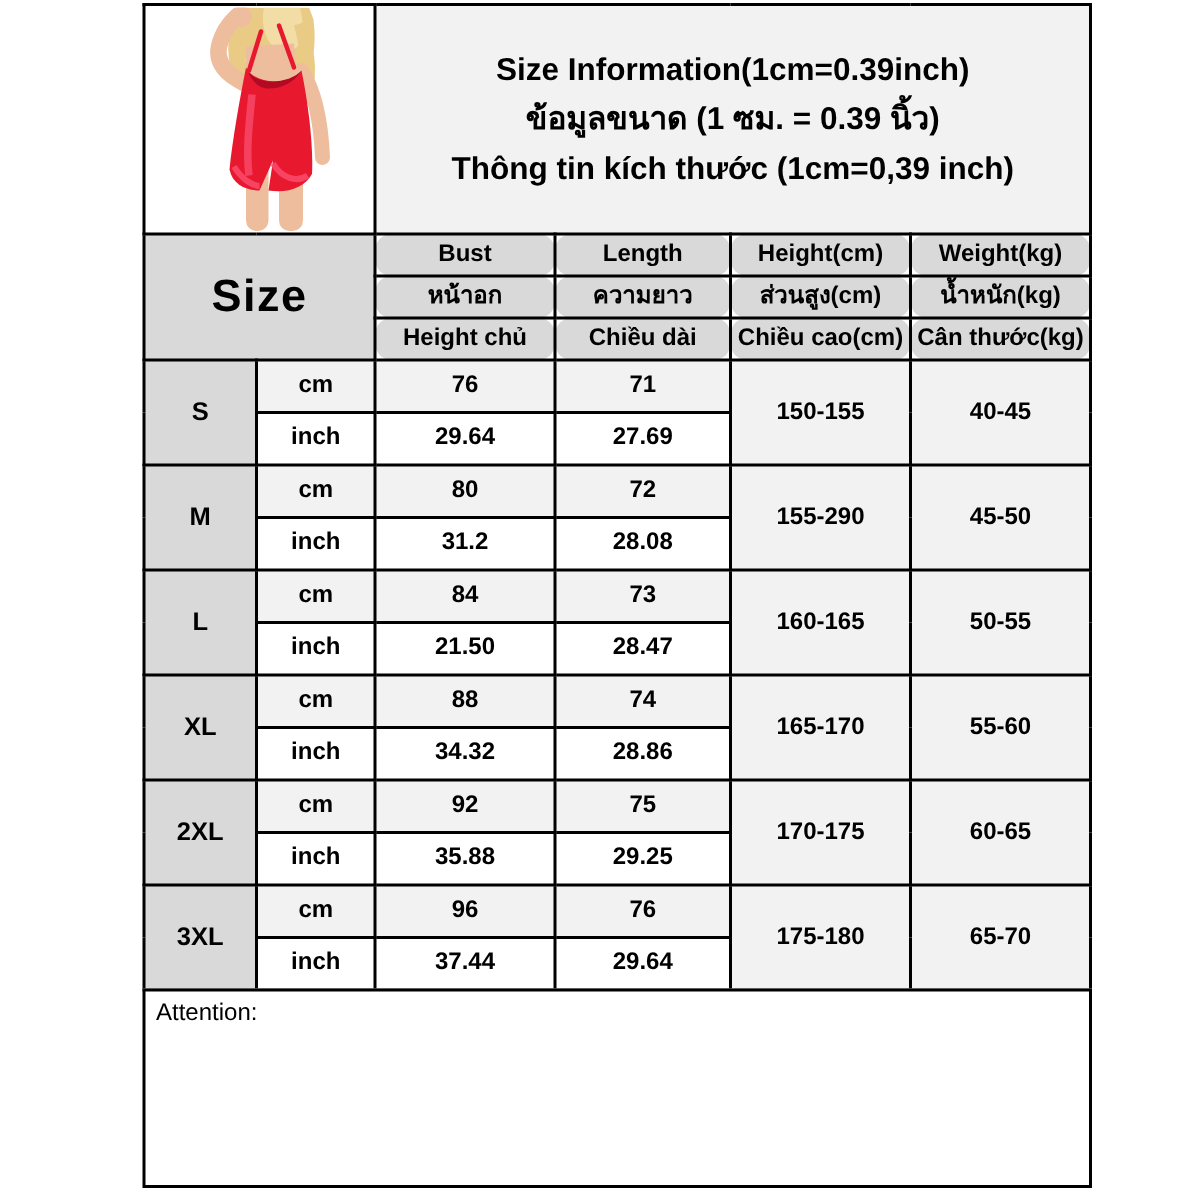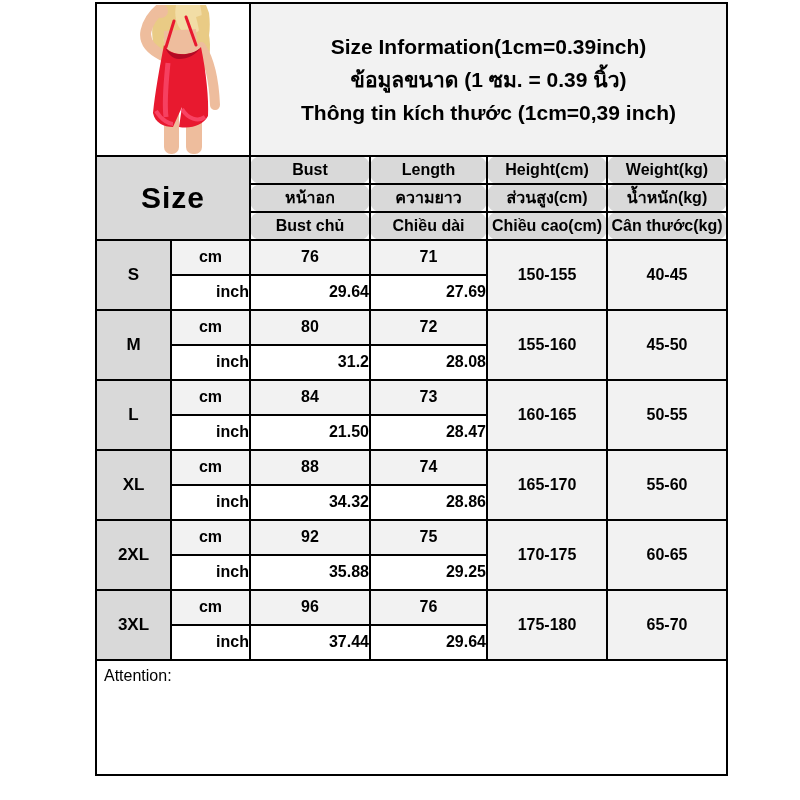--- a/index.html
+++ b/index.html
@@ -29,23 +29,23 @@
   tr.img-row{height:153px;}
   tr.head-row{height:28px;}
   tr.data-row{height:35px;}
   .cell-image{background:var(--white-bg);padding:0;}
   .cell-title{background:var(--light-bg);font-size:21px;line-height:33px;}
   .cell-title .t-line{white-space:nowrap;}
   .cell-size-head{background:var(--header-bg);font-size:30px;letter-spacing:1px;}
   .cell-head{background:var(--header-bg);font-size:16px;border-radius:11px;}
   .cell-size-label{background:var(--header-bg);font-size:17px;}
   .cell-unit-cm,.cell-val-cm,.cell-range{background:var(--light-bg);}
-  .cell-unit-inch,.cell-val-inch{background:var(--white-bg);text-align:right;}
+  .cell-unit-inch,.cell-val-inch{background:var(--white-bg);}
   .attention{
-    position:absolute;left:83px;top:659px;width:633px;height:117px;
+    position:absolute;left:83px;top:659px;width:633px;height:133px;
     border:2px solid var(--border);background:#ffffff;
     font-size:16px;font-weight:normal;line-height:24px;
     padding:3px 7px;text-align:left;
   }
   .photo-wrap{width:100%;height:149px;display:flex;align-items:center;justify-content:center;overflow:hidden;}
 </style>
 </head>
 <body>
 
 <div class="sheet">
@@ -106,21 +106,21 @@
       <td class="cell-head">Height(cm)</td>
       <td class="cell-head">Weight(kg)</td>
     </tr>
     <tr class="head-row">
       <td class="cell-head">หน้าอก</td>
       <td class="cell-head">ความยาว</td>
       <td class="cell-head">ส่วนสูง(cm)</td>
       <td class="cell-head">น้ำหนัก(kg)</td>
     </tr>
     <tr class="head-row">
-      <td class="cell-head">Bust chủ</td>
+      <td class="cell-head">Height chủ</td>
       <td class="cell-head">Chiều dài</td>
       <td class="cell-head">Chiều cao(cm)</td>
       <td class="cell-head">Cân thước(kg)</td>
     </tr>
 
     <tr class="data-row">
       <td class="cell-size-label" rowspan="2">S</td>
       <td class="cell-unit-cm">cm</td>
       <td class="cell-val-cm">76</td>
       <td class="cell-val-cm">71</td>
@@ -131,21 +131,21 @@
       <td class="cell-unit-inch">inch</td>
       <td class="cell-val-inch">29.64</td>
       <td class="cell-val-inch">27.69</td>
     </tr>
 
     <tr class="data-row">
       <td class="cell-size-label" rowspan="2">M</td>
       <td class="cell-unit-cm">cm</td>
       <td class="cell-val-cm">80</td>
       <td class="cell-val-cm">72</td>
-      <td class="cell-range" rowspan="2">155-160</td>
+      <td class="cell-range" rowspan="2">155-290</td>
       <td class="cell-range" rowspan="2">45-50</td>
     </tr>
     <tr class="data-row">
       <td class="cell-unit-inch">inch</td>
       <td class="cell-val-inch">31.2</td>
       <td class="cell-val-inch">28.08</td>
     </tr>
 
     <tr class="data-row">
       <td class="cell-size-label" rowspan="2">L</td>

